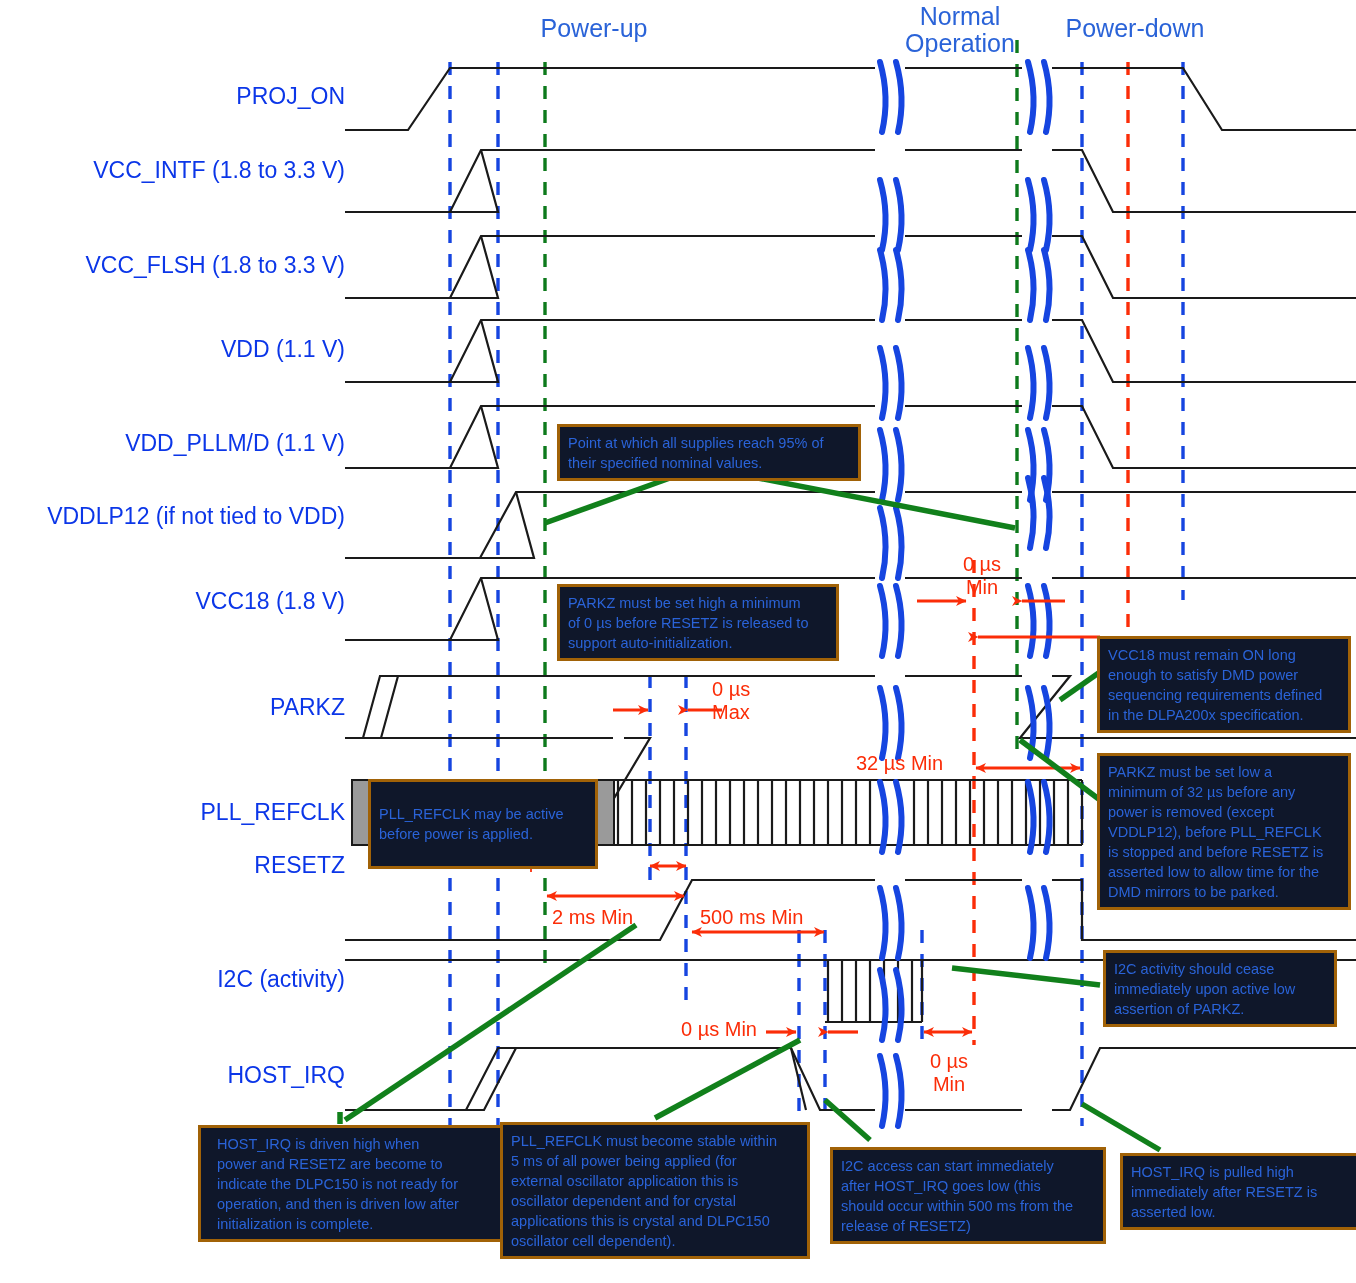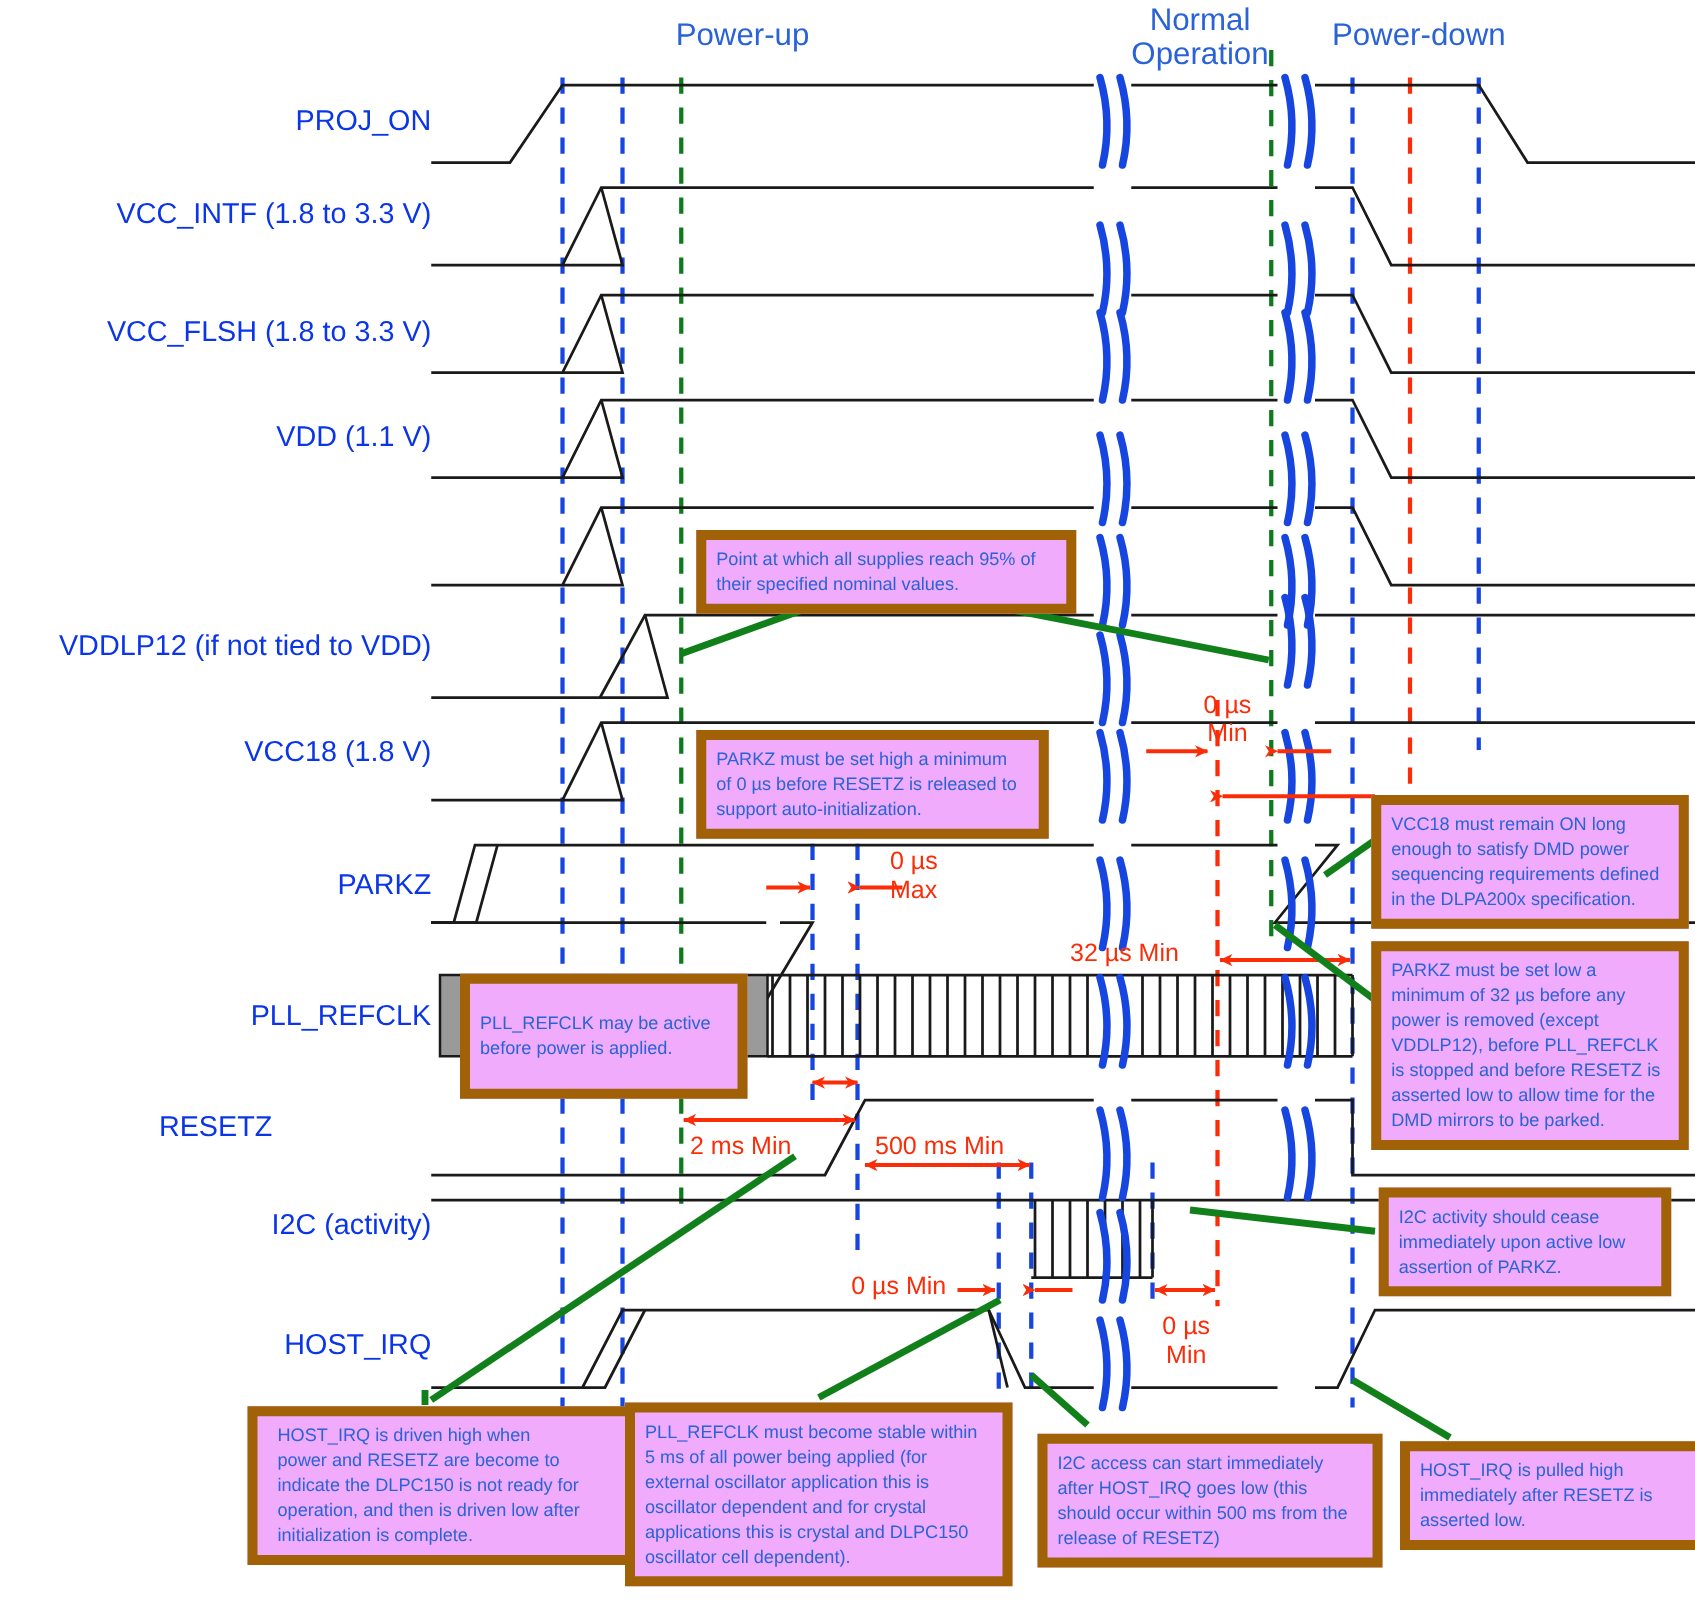--- a/index.html
+++ b/index.html
@@ -10,21 +10,21 @@
 
   .sig-label{
     position:absolute;color:#0b36e8;font-size:23px;line-height:26px;
     text-align:right;white-space:nowrap;font-family:"Liberation Sans",sans-serif;
   }
   .phase-label{
     position:absolute;color:#2a63d8;font-size:25px;line-height:27px;
     text-align:center;white-space:nowrap;font-family:"Liberation Sans",sans-serif;
   }
   .callout{
-    position:absolute;background:#f0abfc;border:8px solid #a16207;
+    position:absolute;background:#0f172a;border:3px solid #a16207;
     color:#2a63d8;font-size:14.5px;line-height:20px;padding:6px 8px 5px 8px;
     box-sizing:border-box;font-family:"Liberation Sans",sans-serif;
   }
   .ann{
     position:absolute;color:#fb2d08;font-size:20px;line-height:23px;
     white-space:nowrap;font-family:"Liberation Sans",sans-serif;
   }
   .ann.ctr{text-align:center;}
 </style>
 </head>
@@ -287,25 +287,26 @@
     <div>Normal</div>
     <div>Operation</div>
   </div>
 
   <div class="phase-label" style="left:1055px;top:15px;width:160px;">Power-down</div>
 
   <div class="sig-label" style="left:0;top:83px;width:345px;">PROJ_ON</div>
   <div class="sig-label" style="left:0;top:157px;width:345px;">VCC_INTF  (1.8 to 3.3 V)</div>
   <div class="sig-label" style="left:0;top:252px;width:345px;">VCC_FLSH (1.8 to 3.3 V)</div>
   <div class="sig-label" style="left:0;top:336px;width:345px;">VDD (1.1 V)</div>
+  <div class="sig-label" style="left:0;top:430px;width:345px;">VDD_PLLM/D (1.1 V)</div>
   <div class="sig-label" style="left:0;top:503px;width:345px;">VDDLP12 (if not tied to VDD)</div>
   <div class="sig-label" style="left:0;top:588px;width:345px;">VCC18 (1.8 V)</div>
   <div class="sig-label" style="left:0;top:694px;width:345px;">PARKZ</div>
   <div class="sig-label" style="left:0;top:799px;width:345px;">PLL_REFCLK</div>
-  <div class="sig-label" style="left:0;top:888px;width:345px;text-align:center;">RESETZ</div>
+  <div class="sig-label" style="left:0;top:852px;width:345px;">RESETZ</div>
   <div class="sig-label" style="left:0;top:966px;width:345px;">I2C (activity)</div>
   <div class="sig-label" style="left:0;top:1062px;width:345px;">HOST_IRQ</div>
 
   <div class="ann" style="left:712px;top:678px;">
     <div>0 µs</div>
     <div>Max</div>
   </div>
 
   <div class="ann ctr" style="left:942px;top:553px;width:80px;">
     <div>0 µs</div>

